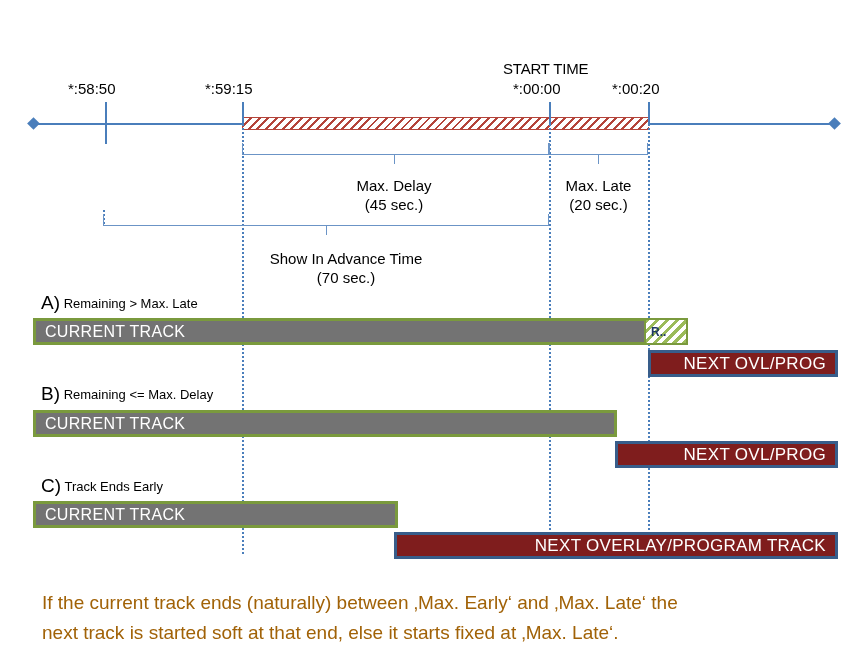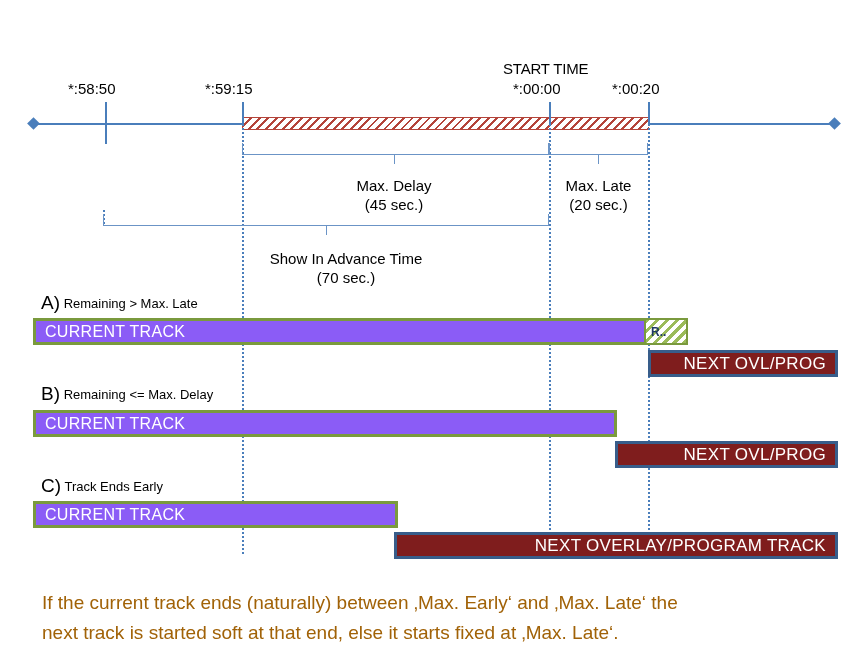--- a/index.html
+++ b/index.html
@@ -128,21 +128,21 @@
     white-space: nowrap;
     color: #000;
   }
   .scenario-label .letter {
     font-size: 19px;
     vertical-align: -1px;
   }
 
   .bar-green {
     height: 27px;
-    background: #8b5cf6;
+    background: #737373;
     border: 3px solid #7a9a3d;
     box-sizing: border-box;
     color: #ffffff;
     font-size: 16px;
     line-height: 21px;
     padding-left: 9px;
     display: flex;
     align-items: center;
     letter-spacing: 0.3px;
   }

